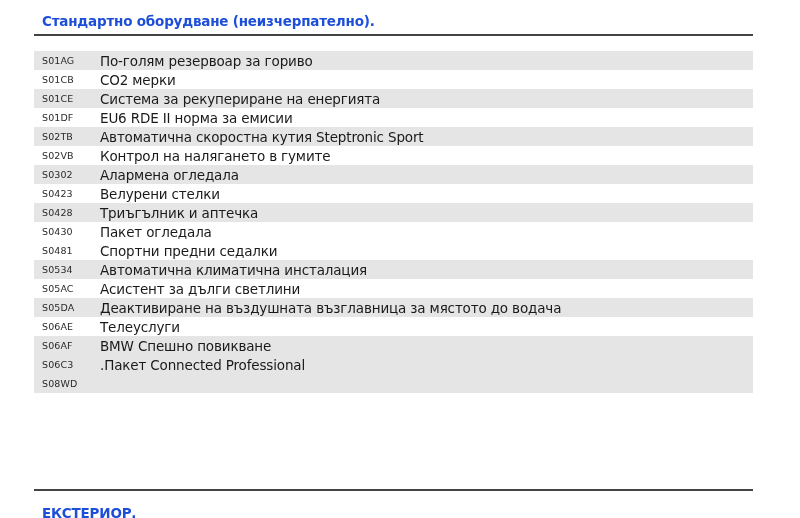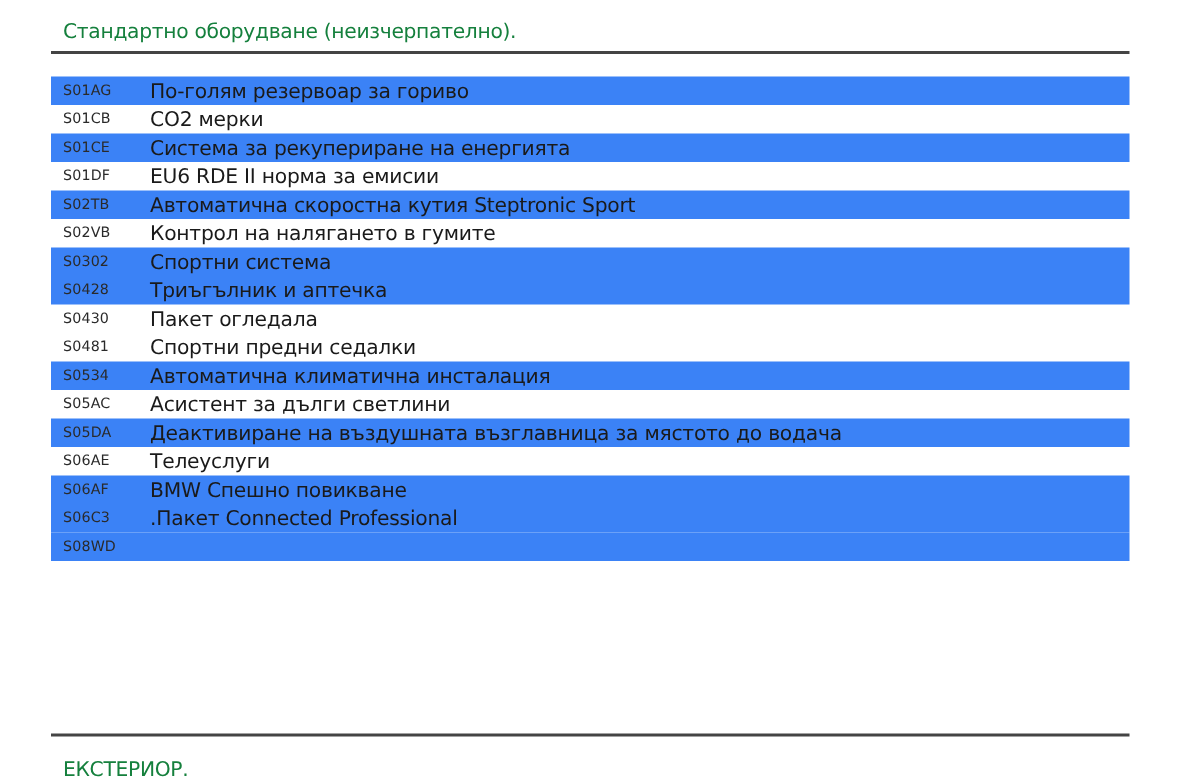--- a/index.html
+++ b/index.html
@@ -14,22 +14,22 @@
     }
     .page {
       position: relative;
       width: 800px;
       height: 518px;
     }
     .section-title {
       position: absolute;
       left: 42px;
       font-size: 13.5px;
-      font-weight: normal;
-      color: #15803d;
+      font-weight: bold;
+      color: #1d4ed8;
       letter-spacing: -0.2px;
       white-space: nowrap;
     }
     .rule {
       position: absolute;
       left: 34px;
       width: 719px;
       height: 2px;
       background: #444444;
     }
@@ -38,21 +38,21 @@
       left: 34px;
       top: 51px;
       width: 719px;
     }
     .row {
       position: relative;
       height: 19px;
       display: flex;
       align-items: center;
     }
-    .row.shaded { background: #3b82f6; }
+    .row.shaded { background: #e5e5e5; }
     .code {
       position: absolute;
       left: 8px;
       font-size: 9.5px;
       color: #2a2a2a;
       letter-spacing: 0.1px;
     }
     .desc {
       position: absolute;
       left: 66px;
@@ -90,21 +90,25 @@
     <div class="row shaded">
         <span class="code">S02TB</span>
         <span class="desc">Автоматична скоростна кутия Steptronic Sport</span>
       </div>
     <div class="row">
         <span class="code">S02VB</span>
         <span class="desc">Контрол на налягането в гумите</span>
       </div>
     <div class="row shaded">
         <span class="code">S0302</span>
-        <span class="desc">Спортни система</span>
+        <span class="desc">Алармена огледала</span>
+      </div>
+    <div class="row">
+        <span class="code">S0423</span>
+        <span class="desc">Велурени стелки</span>
       </div>
     <div class="row shaded">
         <span class="code">S0428</span>
         <span class="desc">Триъгълник и аптечка</span>
       </div>
     <div class="row">
         <span class="code">S0430</span>
         <span class="desc">Пакет огледала</span>
       </div>
     <div class="row">

